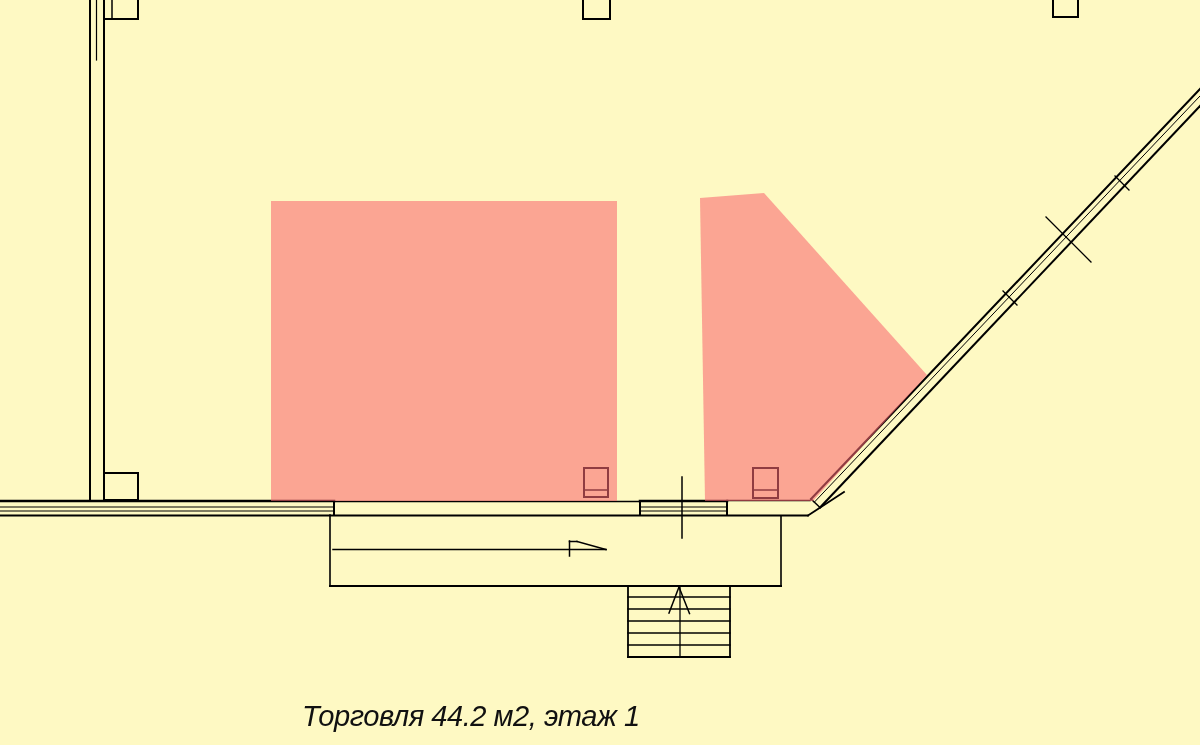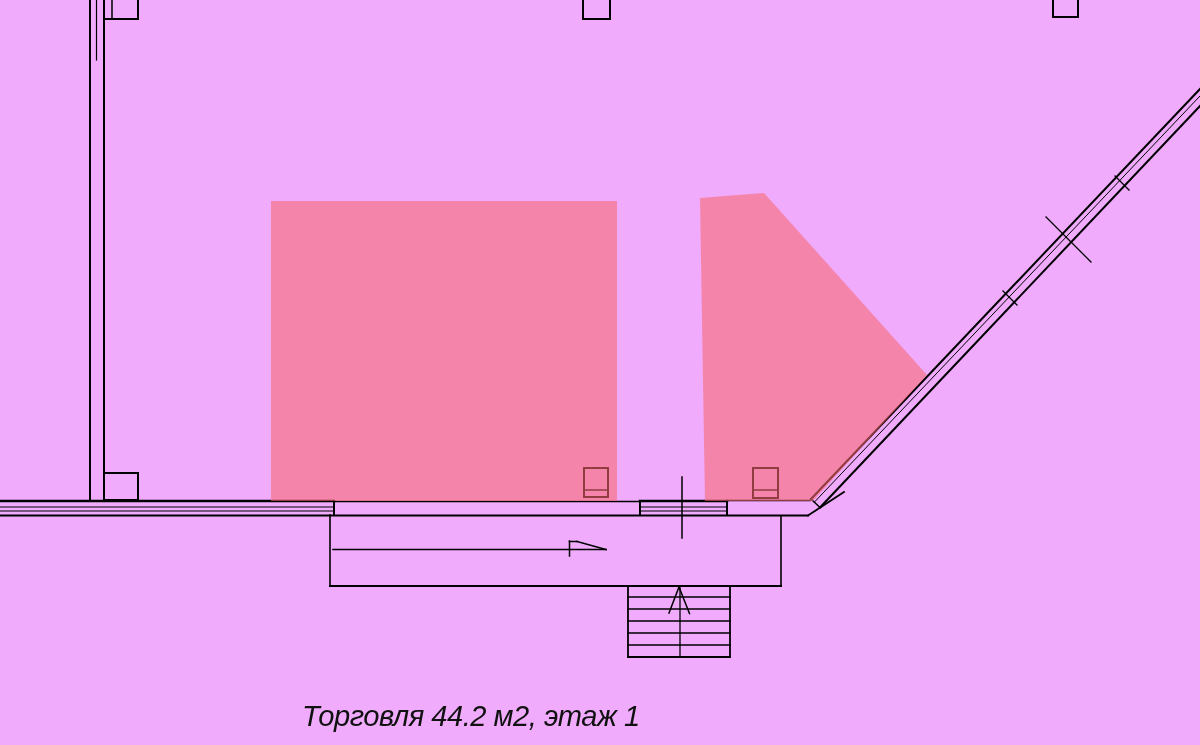--- a/index.html
+++ b/index.html
@@ -4,21 +4,21 @@
 <style>
   html, body {
     margin: 0;
     padding: 0;
     background: #ffffff;
   }
   .canvas {
     position: relative;
     width: 1200px;
     height: 745px;
-    background: #f0abfc;
+    background: #fef9c3;
     overflow: hidden;
     font-family: "Liberation Sans", sans-serif;
   }
   .canvas svg {
     position: absolute;
     left: 0;
     top: 0;
   }
   .caption {
     position: absolute;

